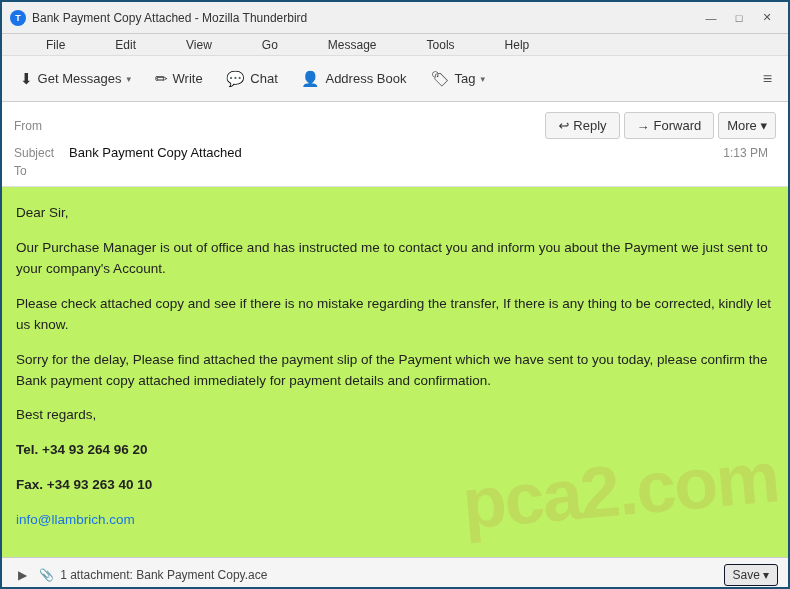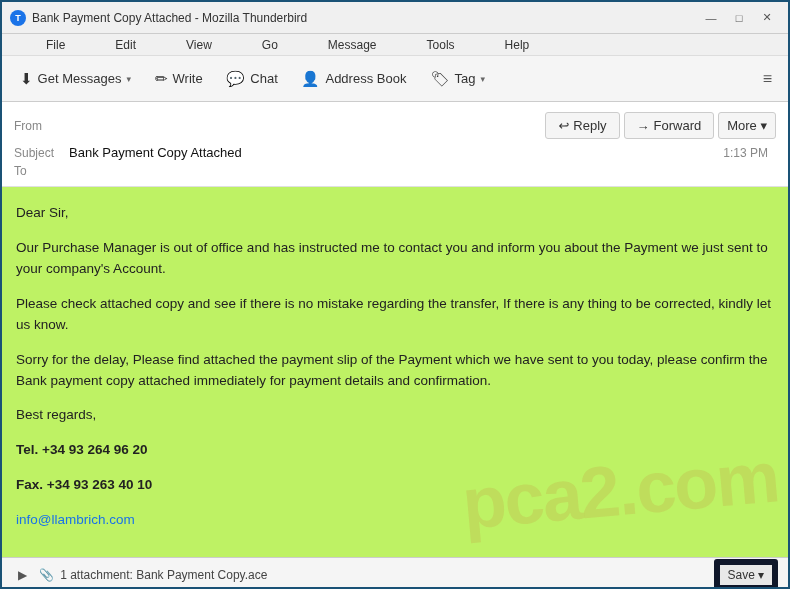--- a/index.html
+++ b/index.html
@@ -157,21 +157,21 @@
     .attachment-left {
       display: flex; align-items: center; gap: 6px;
       font-size: 12px; color: #444;
     }
     .attachment-right {
       display: flex; align-items: center;
     }
     .save-btn {
       display: flex; align-items: center; gap: 3px;
       padding: 3px 8px;
-      border: 6px solid #0f172a; background: #e8e8e8;
+      border: 1px solid #0f172a; background: #e8e8e8;
       cursor: pointer; font-size: 12px; color: #333;
       border-radius: 3px;
     }
 
     .main-content {
       display: flex; flex-direction: column;
       height: calc(589px - 32px - 22px - 46px);
     }
 
     .expand-btn {

